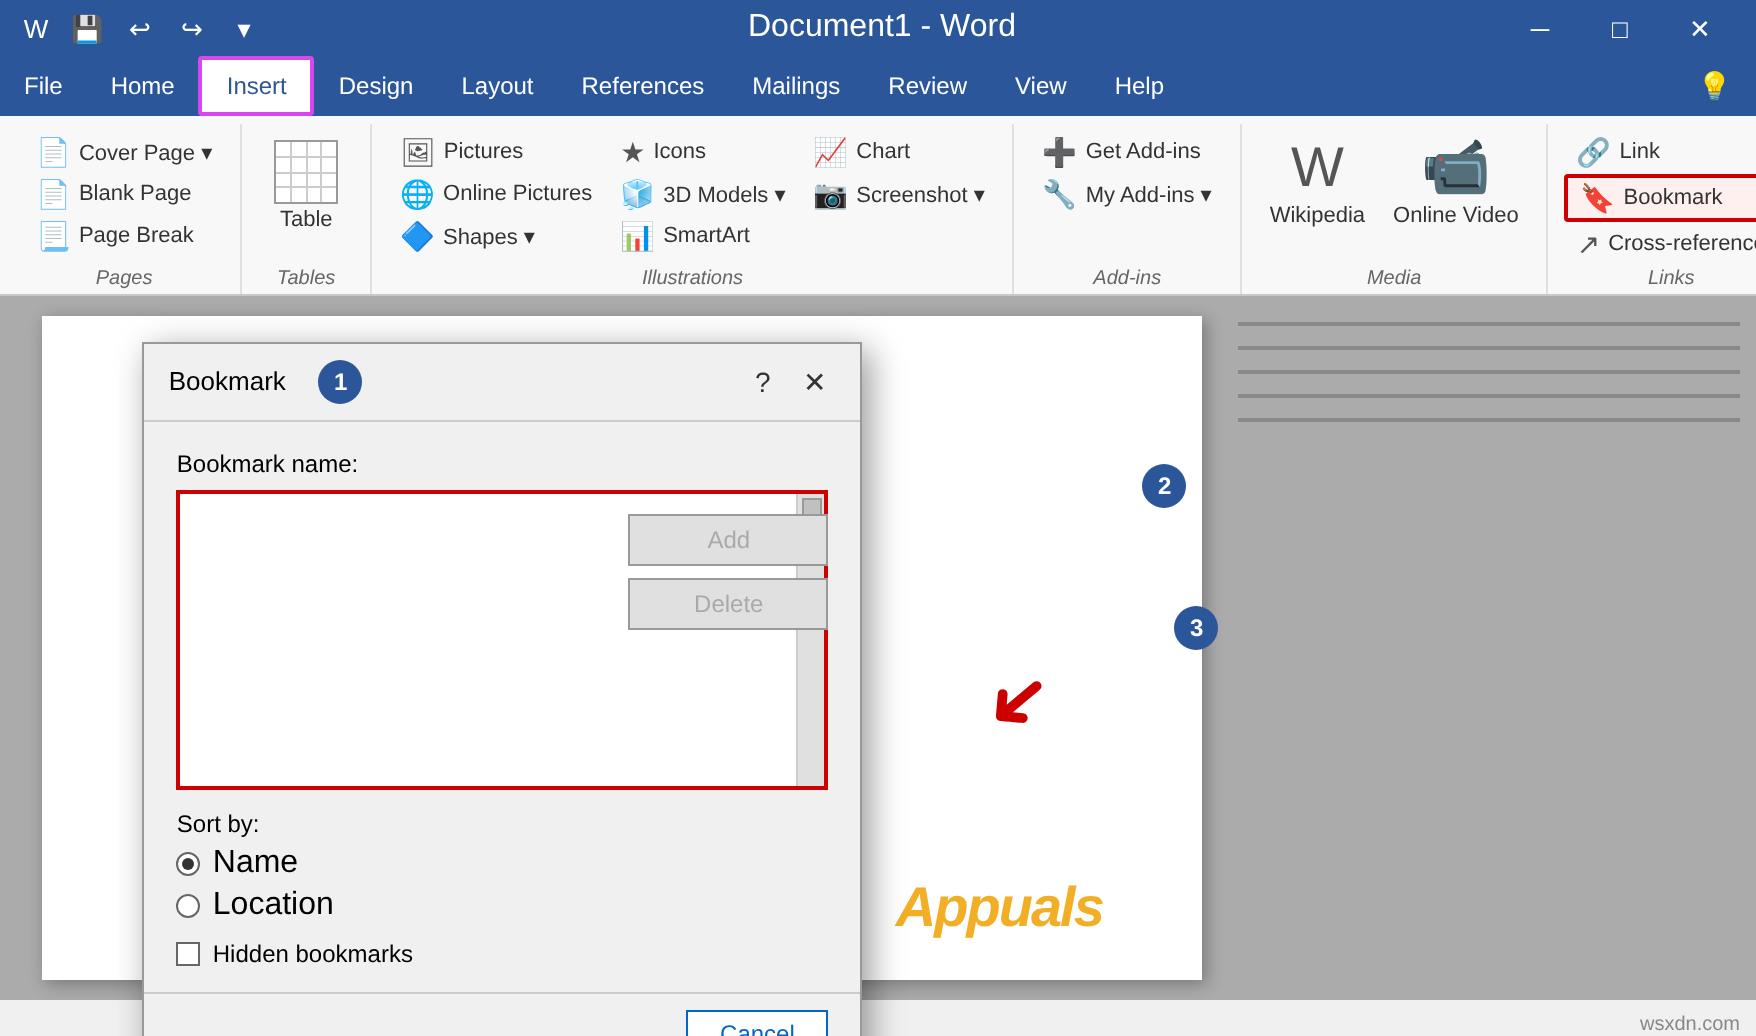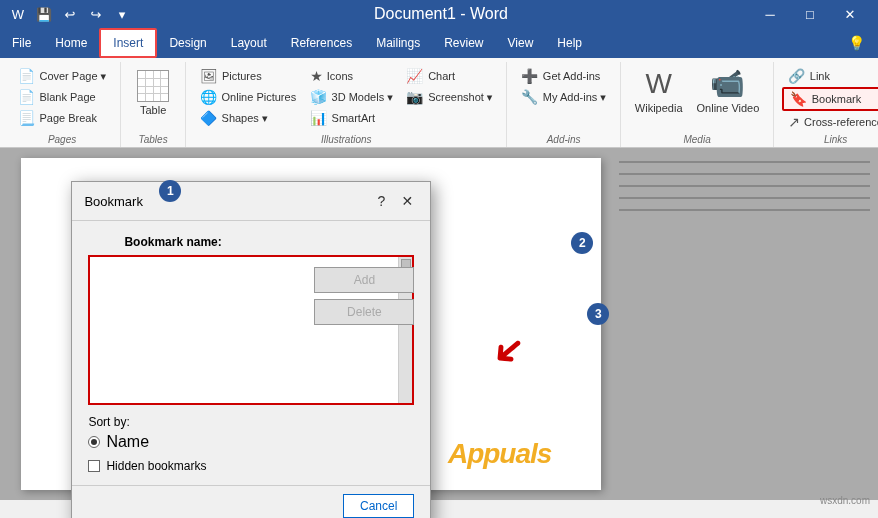--- a/index.html
+++ b/index.html
@@ -35,21 +35,21 @@
       display: flex;
       align-items: center;
       color: white;
       font-size: 12px;
       cursor: pointer;
       white-space: nowrap;
     }
     .menu-item.insert-active {
       background: white;
       color: #2b579a;
-      border: 2px solid #ef4444;
+      border: 2px solid #d946ef;
     }
     .menu-tell {
       margin-left: auto;
       display: flex;
       align-items: center;
       color: white;
       padding: 0 12px;
       font-size: 12px;
       gap: 6px;
     }
@@ -211,21 +211,21 @@
     }
     .dialog-title { font-size: 13px; font-weight: normal; }
     .dialog-titlebar-controls { display: flex; gap: 4px; }
     .dialog-ctrl-btn {
       width: 22px; height: 22px;
       display: flex; align-items: center; justify-content: center;
       cursor: pointer; font-size: 14px; color: #333;
       border: 1px solid transparent;
     }
     .dialog-body { padding: 14px 16px 12px; }
-    .dialog-field-label { font-size: 12px; margin-bottom: 6px; font-weight: 700; margin-left: 36px; }
+    .dialog-field-label { font-size: 12px; margin-bottom: 6px; font-weight: 400; }
     .dialog-textbox {
       width: 100%;
       height: 150px;
       border: 2px solid #cc0000;
       background: white;
       margin-bottom: 10px;
       display: flex;
       flex-direction: column;
     }
     .textbox-inner { flex: 1; padding: 2px; position: relative; }
@@ -309,21 +309,21 @@
       font-weight: 900;
       color: #2b579a;
       font-style: italic;
       letter-spacing: -1px;
     }
     .watermark-text span { color: #f0a000; }
 
     
     .wsxdn {
       position: absolute;
-      bottom: 12px;
+      bottom: 0;
       right: 8px;
       font-size: 10px;
       color: #888;
       margin-top: 16px;
     }
 
     
     .insert-tab-border {
       border: 2px solid #cc0000;
       border-radius: 2px;
@@ -537,20 +537,24 @@
               </div>
             </div>
           </div>
 
           <div class="sort-section">
             <div class="sort-label">Sort by:</div>
             <div class="radio-row">
               <div class="radio-btn selected"></div>
               <span>Name</span>
             </div>
+            <div class="radio-row">
+              <div class="radio-btn"></div>
+              <span>Location</span>
+            </div>
           </div>
 
           <div class="checkbox-row">
             <div class="checkbox"></div>
             <span>Hidden bookmarks</span>
           </div>
 
           <div class="dialog-buttons">
             <button class="dialog-btn disabled">Add</button>
             <button class="dialog-btn disabled">Delete</button>

